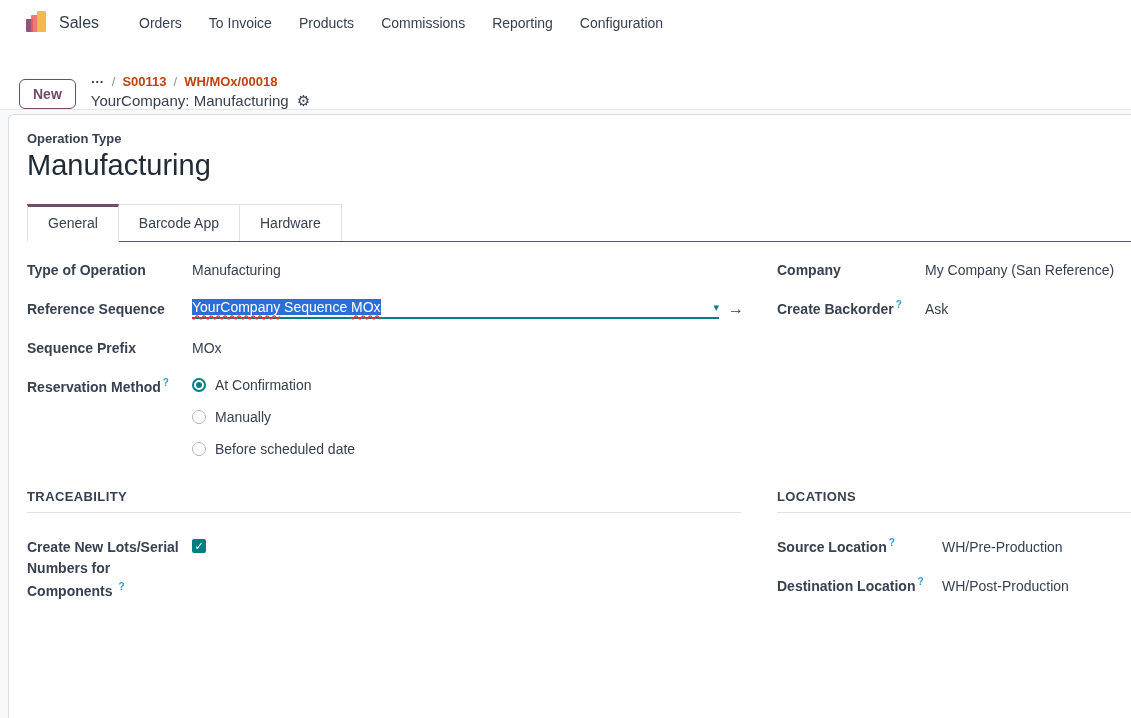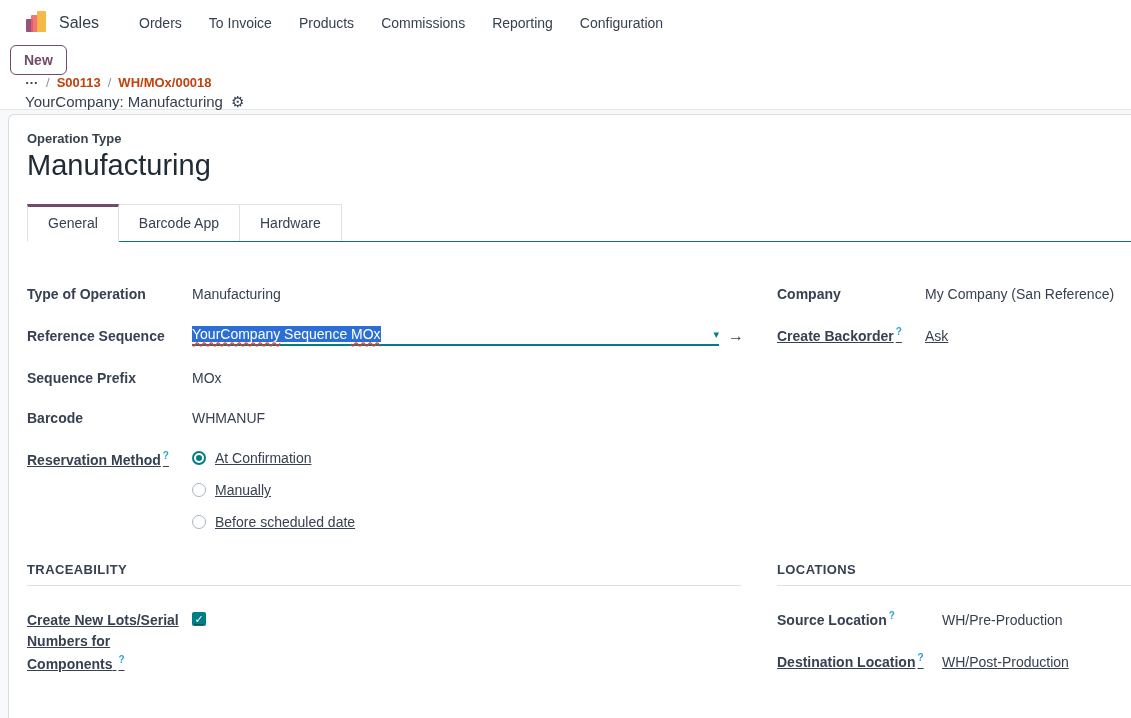--- a/index.html
+++ b/index.html
@@ -12,21 +12,21 @@
   .topnav { height:45px; display:flex; align-items:center; padding-left:26px; }
   .logo { width:22px; height:22px; position:relative; margin-right:11px; flex:0 0 auto; }
   .logo .bar { position:absolute; bottom:2px; border-radius:1px; }
   .logo .b1 { left:0;  width:7px;  height:13px; background:#8f4a73; opacity:.95; }
   .logo .b2 { left:5px; width:7px; height:17px; background:#ec5f5f; opacity:.85; }
   .logo .b3 { left:11px; width:9px; height:21px; background:#f6b43c; opacity:.95; }
   .brand { font-size:16px; color:#32404e; margin-right:40px; }
   .nav-item { font-size:14px; color:#374151; margin-right:27px; cursor:pointer; white-space:nowrap; }
 
   
-  .bc-row { height:64px; display:flex; align-items:flex-start; padding-left:10px;flex-direction:column; }
+  .bc-row { height:64px; display:flex; align-items:flex-end; padding-left:19px; }
   .new-btn { background:#fff; border:1px solid #714B67; color:#714B67; font-weight:700;
     font-size:14px; padding:6px 13px; border-radius:6px; cursor:pointer;
     font-family:"Liberation Sans", sans-serif; }
   .bc-col { margin-left:15px; display:flex; flex-direction:column; gap:3px; }
   .bc-line1 { font-size:13px; display:flex; align-items:center; gap:7px; }
   .bc-ellipsis { font-weight:700; color:#374151; letter-spacing:1px; cursor:pointer; }
   .bc-sep { color:#8a939c; }
   .bc-link { color:#c2410c; font-weight:700; cursor:pointer; text-decoration:none; }
   .bc-line2 { font-size:15px; color:#374151; display:flex; align-items:center; gap:8px; }
   .gear { font-size:15px; color:#374151; cursor:pointer; line-height:1; }
@@ -47,22 +47,22 @@
     border:1px solid #dee2e6; border-bottom:none; background:#fff; }
   .tab + .tab { border-left:none; }
   .tab.active { border-top:3px solid #714B67; padding-top:8px; margin-bottom:-1px;
     border-bottom:1px solid #fff; }
 
   
   .form-cols { display:flex; padding-top:20px; }
   .col-left { width:714px; margin-right:36px; flex:0 0 auto; }
   .col-right { flex:1 1 auto; min-width:0; }
 
-  .row { display:flex; margin-bottom:21px; align-items:baseline;margin-top:24px; }
-  .row:last-child { margin-bottom:0;text-decoration:underline; }
+  .row { display:flex; margin-bottom:21px; align-items:baseline; }
+  .row:last-child { margin-bottom:0; }
   .f-label { flex:0 0 165px; font-size:14px; font-weight:600; color:#374151; padding-right:8px; }
   .col-right .group-top .f-label { flex-basis:148px; }
   .f-value { font-size:14px; color:#374151; cursor:text; }
   sup.help { color:#2f9fd0; font-size:10px; font-weight:700; margin-left:2px; cursor:help; }
 
   
   .seq-row { align-items:center; }
   .seq-wrap { display:flex; align-items:center; }
   .seq-input { width:527px; display:flex; align-items:center; justify-content:space-between;
     border-bottom:2px solid #017e84; padding-bottom:2px; cursor:text; white-space:pre-wrap; }
@@ -159,24 +159,20 @@
               </span>
               <span class="int-link">→</span>
             </span>
           </div>
 
           <div class="row">
             <span class="f-label">Sequence Prefix</span>
             <span class="f-value">MOx</span>
           </div>
 
-          <div class="row">
-            <span class="f-label">Barcode</span>
-            <span class="f-value">WHMANUF</span>
-          </div>
 
           <div class="row" style="align-items:flex-start;">
             <span class="f-label"><span>Reservation Method</span><sup class="help">?</sup></span>
             <span class="radio-group">
               <span class="radio-row">
                 <span class="radio checked"></span>
                 <span class="radio-label">At Confirmation</span>
               </span>
               <span class="radio-row">
                 <span class="radio"></span>

